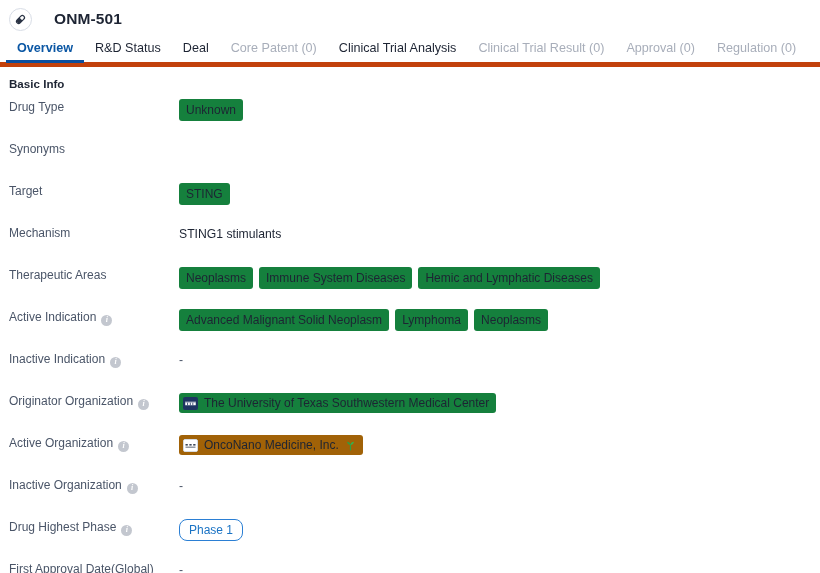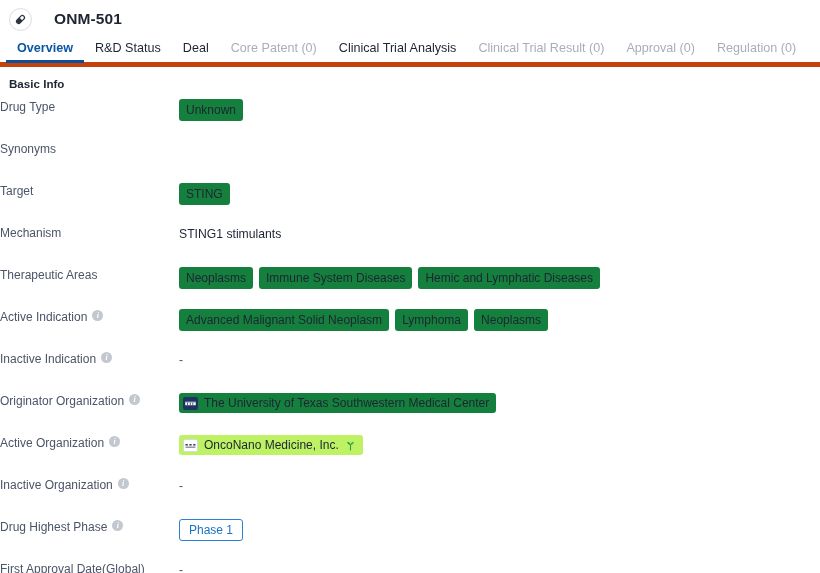--- a/index.html
+++ b/index.html
@@ -88,24 +88,25 @@
   .rows { padding-top: 6px; }
 
   .row {
     display: flex;
     align-items: flex-start;
     min-height: 42px;
   }
   .row-label {
     width: 179px;
     flex: 0 0 179px;
+    padding-left: 9px;
     font-size: 12px;
     color: #4a5568;
     display: flex;
-    align-items: flex-start;
+    align-items: flex-end;
     gap: 5px;
     padding-top: 4px;
     line-height: 1.3;
   }
   .row-value {
     flex: 1 1 auto;
     display: flex;
     flex-wrap: wrap;
     align-items: center;
     gap: 6px;
@@ -145,21 +146,21 @@
     white-space: nowrap;
     cursor: pointer;
   }
   .chip.org {
     display: inline-flex;
     align-items: center;
     gap: 6px;
     padding: 2px 7px 2px 4px;
   }
   .chip.org.green {
-    background: #bef264;
+    background: #a16207;
   }
   .org-logo {
     width: 15px;
     height: 13px;
     border-radius: 2px;
     display: inline-flex;
     align-items: center;
     justify-content: center;
     flex: 0 0 auto;
     overflow: hidden;
@@ -167,21 +168,21 @@
   .org-logo.utsw { background: #1d3461; }
   .org-logo.onco { background: #ffffff; border: 1px solid #d6dae0; }
 
   .sprout-icon { flex: 0 0 auto; display: inline-flex; }
 
   .dash { color: #4a5568; font-size: 12.2px; }
 
   .phase-badge {
     display: inline-block;
     border: 1px solid #2b7fd4;
-    border-radius: 3px;
+    border-radius: 8px;
     color: #1a73c4;
     font-size: 12px;
     padding: 2px 9px;
     background: #ffffff;
     cursor: pointer;
     line-height: 1.35;
   }
 </style>
 </head>
 <body>

